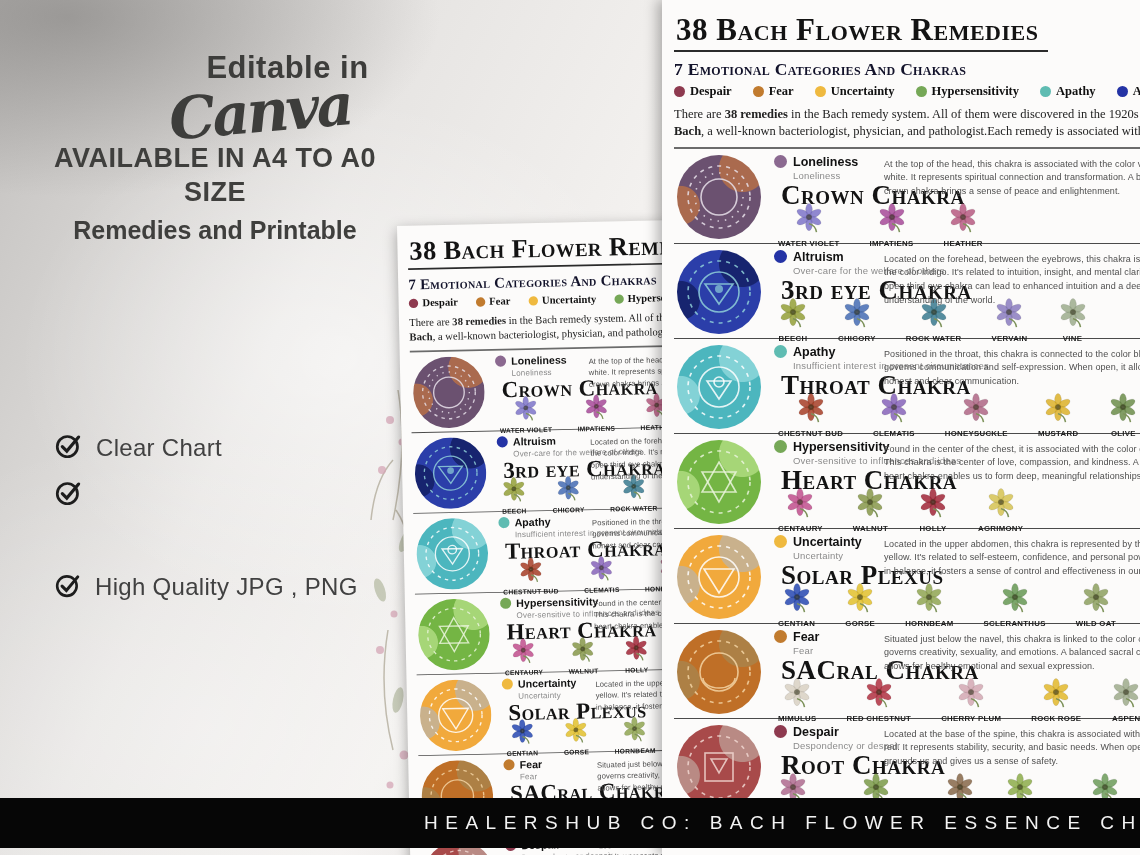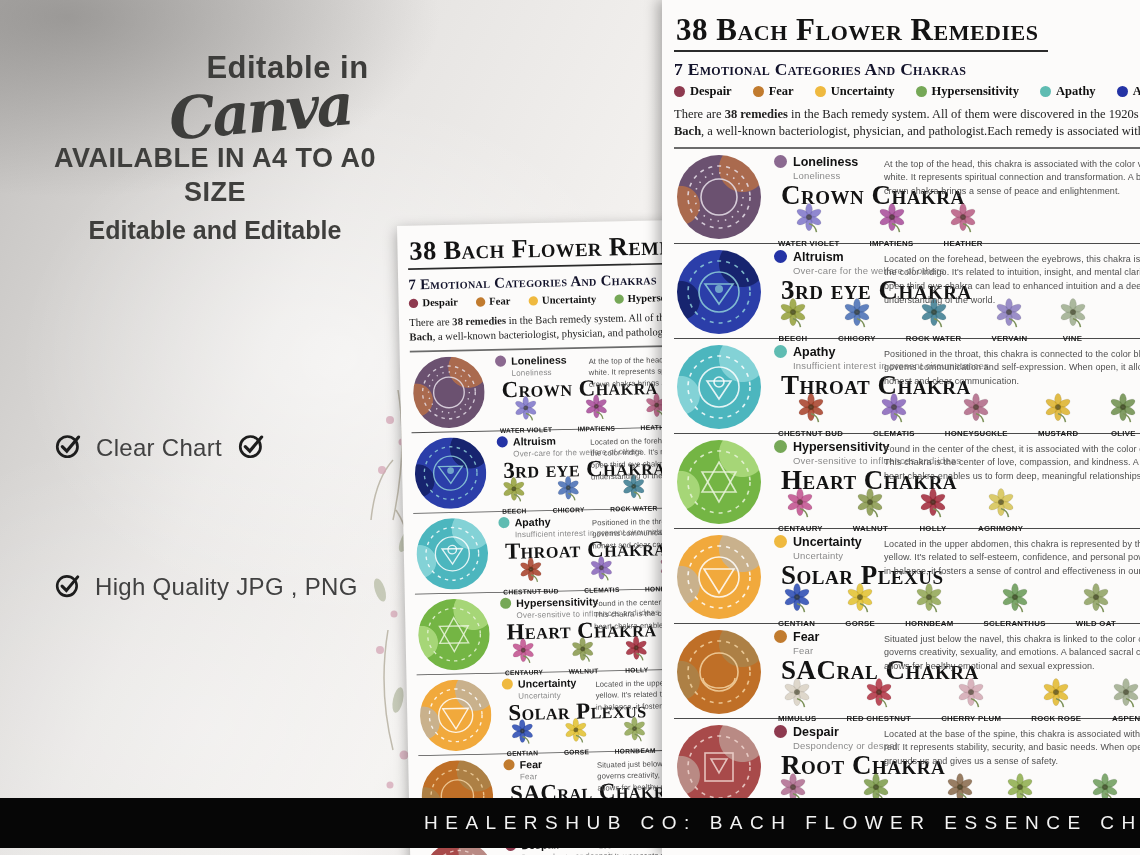--- a/index.html
+++ b/index.html
@@ -18,21 +18,21 @@
   .canva-editable{display:block;font-size:31px;font-weight:bold;color:#3d3d3b;margin-left:55px;letter-spacing:.5px;}
   .canva-script{display:block;font-family:"DejaVu Serif", serif;font-style:italic;font-weight:bold;
     font-size:58px;line-height:.9;color:#3d3d3b;letter-spacing:-3px;transform:rotate(-5deg);}
   .lp-available{position:absolute;left:25px;top:142px;width:380px;text-align:center;
     font-size:27px;font-weight:bold;letter-spacing:.5px;line-height:1.25;color:#3f3f3d;}
   .lp-printable{position:absolute;left:25px;top:216px;width:380px;text-align:center;
     font-size:25px;font-weight:bold;color:#3f3f3d;}
   .lp-title{position:absolute;left:35px;top:278px;width:360px;text-align:center;
     font-family:"Liberation Serif", serif;font-weight:bold;font-size:33px;line-height:1.18;
     color:#4b4a48;letter-spacing:.5px;}
-  .chk-list{position:absolute;left:55px;top:432px;display:flex;flex-direction:row;gap:16px;}
+  .chk-list{position:absolute;left:55px;top:432px;display:flex;flex-direction:column;gap:16px;}
   .chk-list2{position:absolute;left:55px;top:572px;display:flex;flex-direction:row;gap:13px;}
   .chk-item{display:flex;align-items:center;gap:14px;}
   .chk-item .lbl{font-size:24px;color:#414141;letter-spacing:.3px;}
   .lp-included{position:absolute;left:25px;top:534px;width:380px;text-align:center;
     font-family:"Liberation Serif", serif;font-weight:bold;font-size:30px;font-variant:small-caps;
     color:#3f3e3c;letter-spacing:1px;}
   .file-icons{position:absolute;left:97px;top:708px;display:flex;gap:10px;}
   
   .chart-page{width:562px;background:#fcfbfa;box-sizing:border-box;padding:14px 0 0 12px;}
   .big-wrap{position:absolute;left:662px;top:0;width:562px;height:855px;z-index:3;
@@ -1229,21 +1229,21 @@
       </div>
     </div>
 </div>
 
 <div class="lp">
   <div class="canva-block">
     <span class="canva-editable">Editable in</span>
     <span class="canva-script">Canva</span>
   </div>
   <div class="lp-available">AVAILABLE IN A4 TO A0 SIZE</div>
-  <div class="lp-printable">Editable and Editable</div>
+  <div class="lp-printable">Remedies and Printable</div>
 
   <div class="chk-list">
     <div class="chk-item">
       <span><svg width="27" height="27" viewBox="0 0 24 24">
             <circle cx="11" cy="13" r="9" fill="none" stroke="#1d1d1d" stroke-width="2.4"></circle>
             <path d="M6.5 13 l4 4 L21 4.5" fill="none" stroke="#1d1d1d" stroke-width="2.8" stroke-linecap="round"></path>
           </svg></span>
       <span class="lbl">Clear Chart</span>
     </div>
     <div class="chk-item">

